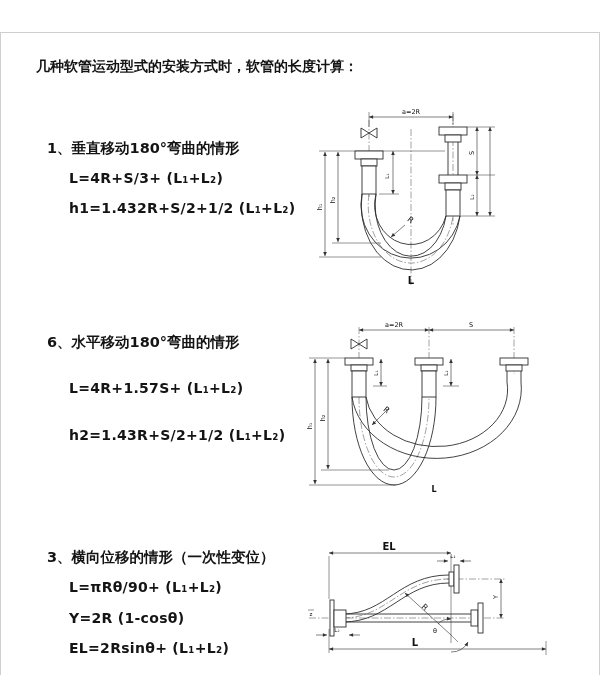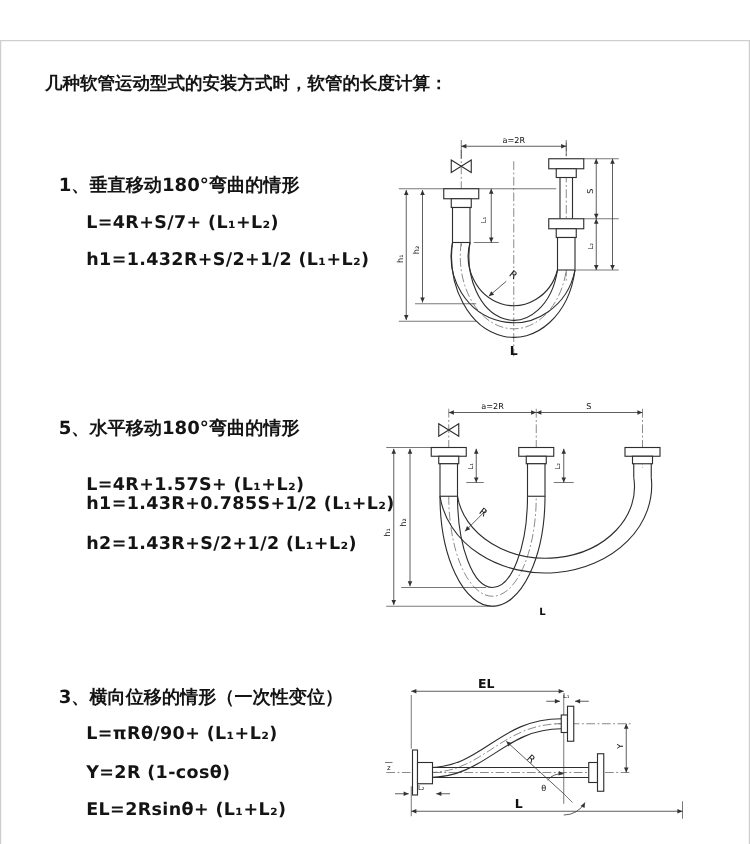--- a/index.html
+++ b/index.html
@@ -23,26 +23,25 @@
   .tb2{font-size:8px;font-weight:bold;}
 </style>
 </head>
 <body>
 
 <div class="page">
 
   <div class="title">几种软管运动型式的安装方式时，软管的长度计算：</div>
 
   <div class="heading" style="top:106px">1、垂直移动180°弯曲的情形</div>
-  <div class="formula" style="top:137px">L=4R+S/7+ (L₁+L₂)</div>
+  <div class="formula" style="top:137px">L=4R+S/3+ (L₁+L₂)</div>
   <div class="formula" style="top:167px">h1=1.432R+S/2+1/2 (L₁+L₂)</div>
 
-  <div class="heading" style="top:300px">5、水平移动180°弯曲的情形</div>
+  <div class="heading" style="top:300px">6、水平移动180°弯曲的情形</div>
   <div class="formula" style="top:347px">L=4R+1.57S+ (L₁+L₂)</div>
-  <div class="formula" style="top:362px">h1=1.43R+0.785S+1/2 (L₁+L₂)</div>
   <div class="formula" style="top:394px">h2=1.43R+S/2+1/2 (L₁+L₂)</div>
 
   <div class="heading" style="top:515px">3、横向位移的情形（一次性变位）</div>
   <div class="formula" style="top:546px">L=πRθ/90+ (L₁+L₂)</div>
   <div class="formula" style="top:577px">Y=2R (1-cosθ)</div>
   <div class="formula" style="top:607px">EL=2Rsinθ+ (L₁+L₂)</div>
 
   <svg class="diag" style="left:308px;top:68px" width="290" height="195" viewBox="0 0 290 195">
     <defs>
       <marker id="arr1" viewBox="0 0 10 10" refX="9" refY="5" markerWidth="9" markerHeight="7" orient="auto-start-reverse">

